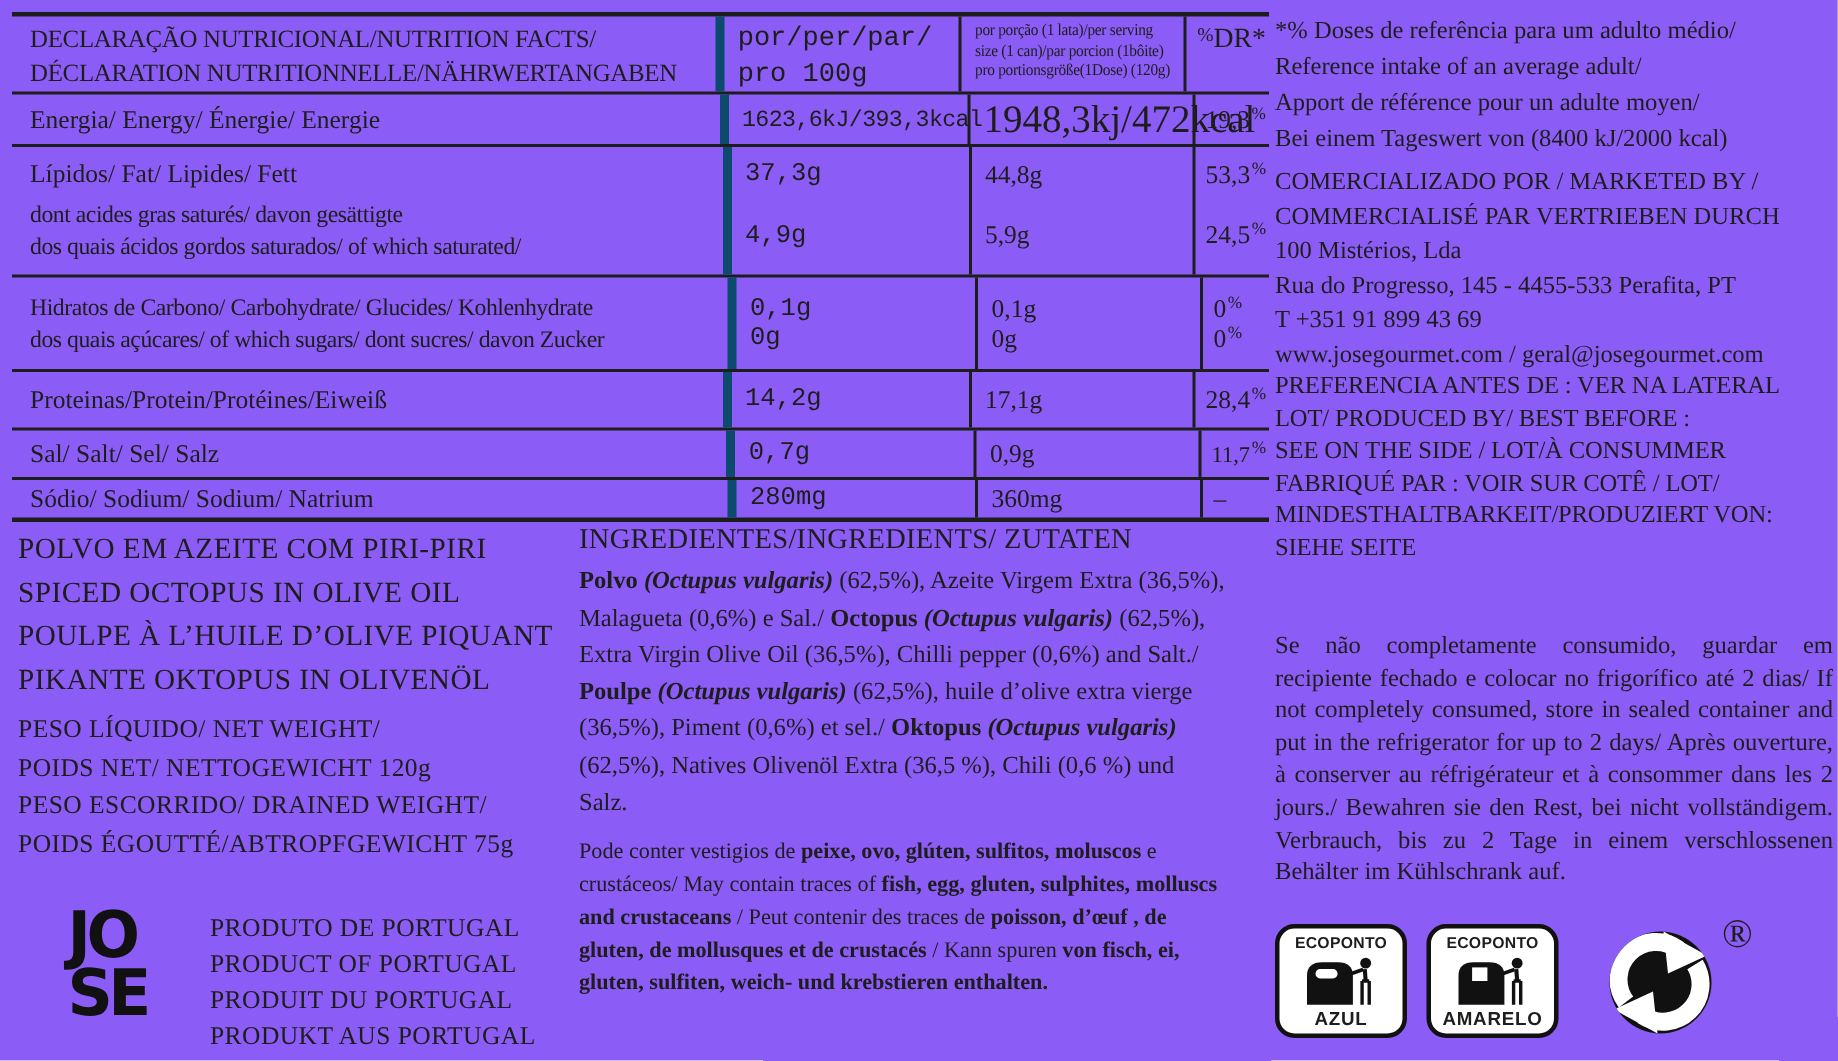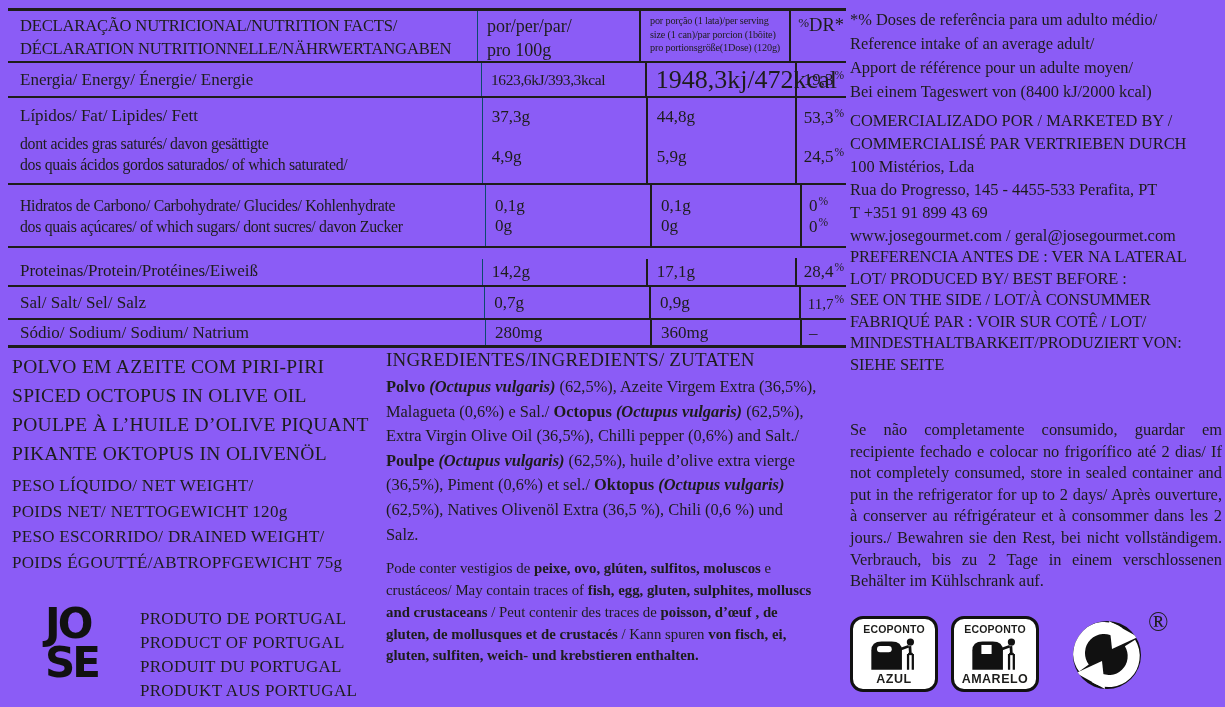--- a/index.html
+++ b/index.html
@@ -6,35 +6,35 @@
   .sheet{position:relative;width:1225px;height:707px;background:#8b5cf6;color:#1d1d1b;
          font-family:"Liberation Serif", serif;overflow:hidden;padding-left:40px;}
 
   
   .ntable{position:absolute;left:8px;top:8px;width:838px;
           border-top:3px solid #1d1d1b;border-bottom:3px solid #1d1d1b;box-sizing:border-box;}
   .trow{display:flex;border-bottom:2px solid #1d1d1b;box-sizing:border-box;}
   .trow:last-child{border-bottom:none;}
   .c1,.c2,.c3,.c4{box-sizing:border-box;}
   .c1{width:477px;padding:3px 6px 3px 12px;}
-  .c2{width:165px;border-left:1px solid #0c4a6e;padding:3px 4px 3px 9px;}
+  .c2{width:165px;border-left:6px solid #0c4a6e;padding:3px 4px 3px 9px;font-family:Liberation Mono, monospace;}
   .c3{width:150px;border-left:2px solid #1d1d1b;padding:3px 4px 3px 9px;}
   .c4{flex:1;border-left:2px solid #1d1d1b;padding:3px 2px 3px 7px;}
   .lab{font-size:17px;line-height:22px;}
   .lab-sm{font-size:15.8px;line-height:21px;letter-spacing:-0.3px;}
   .val{font-size:17px;}
   .pct{font-size:11.5px;vertical-align:6px;margin-left:1px;}
   .vcent{display:flex;align-items:center;}
   .colflex{display:flex;flex-direction:column;justify-content:space-between;}
   .coleven{display:flex;flex-direction:column;justify-content:center;}
   .h-header{height:52px;}
   .h-energy{height:35px;}
   .h-fat{height:87px;}
   .h-carb{height:63px;}
-  .h-prot{height:39px;align-items:flex-end;}
+  .h-prot{height:39px;}
   .h-salt{height:33px;}
   .h-sod{height:25px;}
   .hdr-title{font-size:16.6px;line-height:23px;letter-spacing:-0.2px;}
   .hdr-per100{font-size:18px;line-height:24px;}
   .hdr-serv{font-size:11px;line-height:13.5px;white-space:nowrap;transform:scaleX(0.93);transform-origin:left top;letter-spacing:-0.2px;}
   .hdr-dr{font-size:18.5px;padding-top:4px;}
   .pct-head{font-size:13px;vertical-align:4px;}
   .energy-serv{font-size:26px;}
   .energy-100{font-size:15.5px;letter-spacing:-0.4px;}
 

